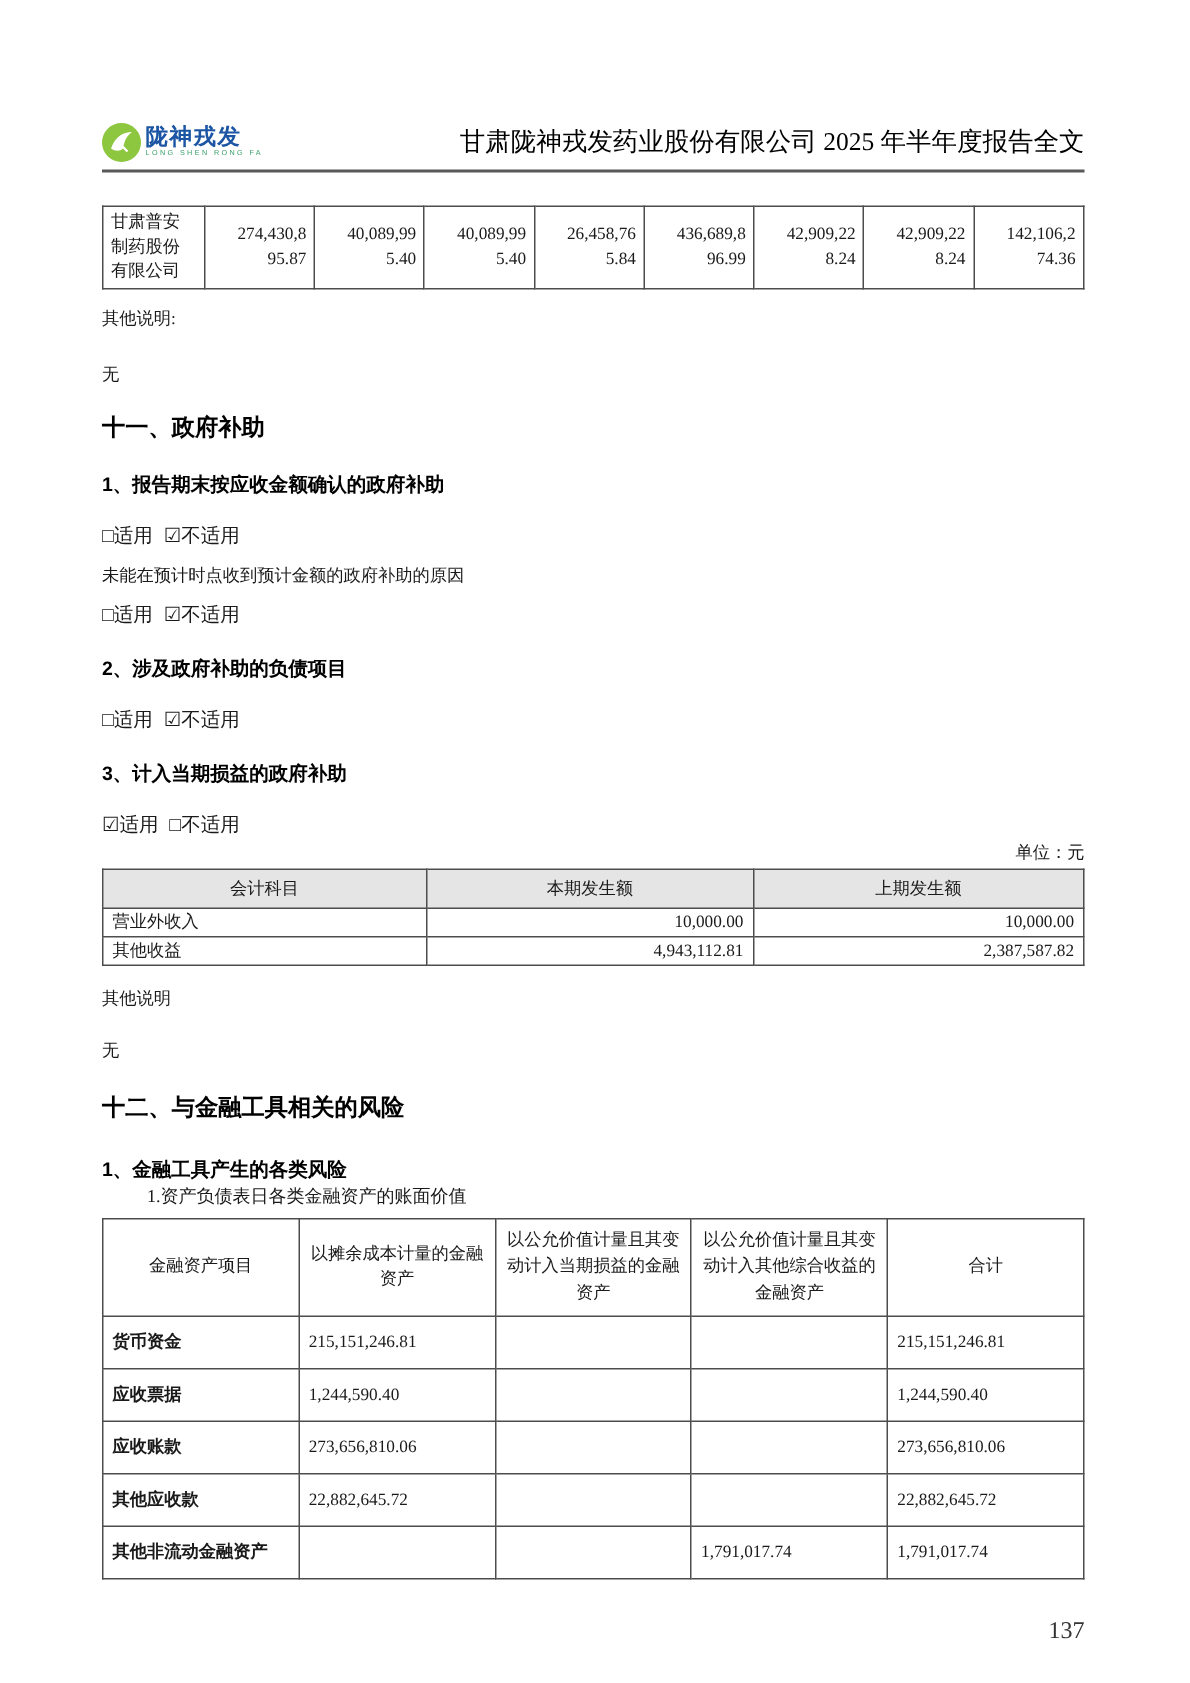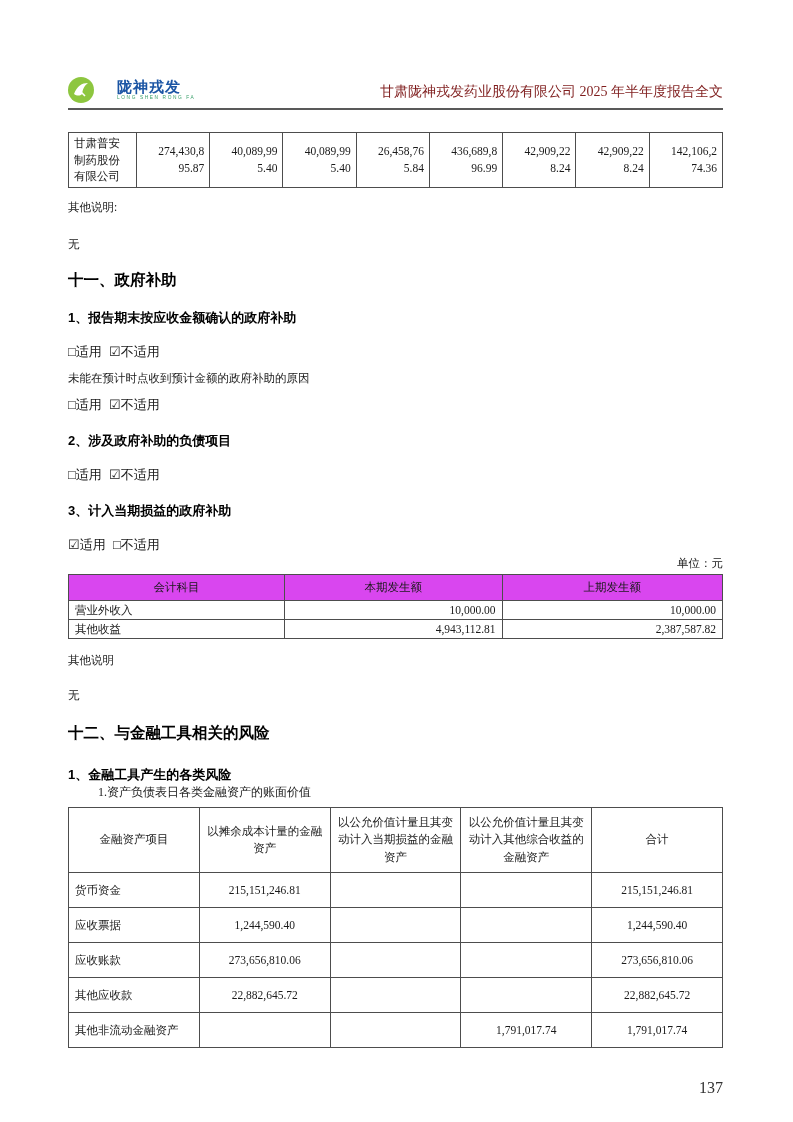--- a/index.html
+++ b/index.html
@@ -7,28 +7,28 @@
   body {
     width:793px; height:1122px; position:relative;
     font-family:"Liberation Serif","DejaVu Serif",serif;
     color:#1a1a1a; font-size:12px;
   }
   .page { width:793px; height:1122px; padding:0 70px 0 68px; position:relative; }
 
   
   .header { display:flex; justify-content:space-between; align-items:flex-end;
             padding-top:45px; padding-bottom:5px; border-bottom:2.5px solid #595959; }
-  .logo { display:flex; align-items:center; gap:23px; }
+  .logo { display:flex; align-items:center; gap:3px; }
   .logo-mark { width:26px; height:26px; }
   .logo-text { display:flex; flex-direction:column; line-height:1; }
   .logo-cn { font-family:"Liberation Sans","DejaVu Sans",sans-serif; font-weight:bold;
              font-size:15px; color:#1b55a4; letter-spacing:1px; }
   .logo-en { font-size:4.8px; color:#3aa06b; letter-spacing:1.6px; margin-top:2px;
              font-family:"Liberation Sans","DejaVu Sans",sans-serif; }
-  .report-title { font-size:14px; color:#7f1d1d; padding-bottom:2px;margin-top:38px; }
+  .report-title { font-size:17px; color:#000000; padding-bottom:2px;margin-top:38px; }
 
   
   table { border-collapse:collapse; width:100%; table-layout:fixed; }
   td,th { border:1px solid #4d4d4d; font-weight:normal; font-size:11.5px; vertical-align:middle; }
   .prewrap { white-space:pre-line; }
 
   
   .top-table { margin-top:22px; }
   .top-table td { padding:2px 5px; line-height:1.45; }
   .top-table .c-name { text-align:left; }
@@ -47,34 +47,34 @@
   .gap-xl { margin-top:22px; }
 
   .check-line { margin-top:16px; font-size:13px; word-spacing:4px; }
   .check-line.tight { margin-top:10px; }
   .reason-line { margin-top:10px; font-size:11.5px; }
 
   .unit-line { margin-top:2px; text-align:right; font-size:11.5px; }
 
   
   .subsidy-table { margin-top:3px; border:1.5px solid #444; }
-  .subsidy-table th { background:#d946ef; text-align:center; padding:5px 4px; font-size:11.5px; }
+  .subsidy-table th { background:#e5e5e5; text-align:center; padding:5px 4px; font-size:11.5px; }
   .subsidy-table td { padding:1px 6px; line-height:1.4;margin-left:44px; }
   .subsidy-table .c-name { text-align:left; }
   .subsidy-table .c-num { text-align:right; }
   .subsidy-table col.s1 { width:33%; } .subsidy-table col.s2 { width:33.3%; } .subsidy-table col.s3 { width:33.7%; }
 
   .caption { margin-left:30px; font-size:12px; }
 
   
   .fin-table { margin-top:6px; }
   .fin-table th { text-align:center; padding:6px 6px; line-height:1.5; }
   .fin-table td { padding:9px 6px; line-height:1.4; }
-  .fin-table .c-name { text-align:left; }
-  .fin-table .c-num { text-align:center;margin-top:40px; }
+  .fin-table .c-name { text-align:left;font-weight:bold; }
+  .fin-table .c-num { text-align:left;margin-top:40px; }
   .fin-table col { width:20%; }
 
   .page-number { position:absolute; top:1079px; right:70px; font-size:16px; color:#333; }
 </style>
 </head>
 <body>
 
 <div class="page">
 
   <div class="header">

